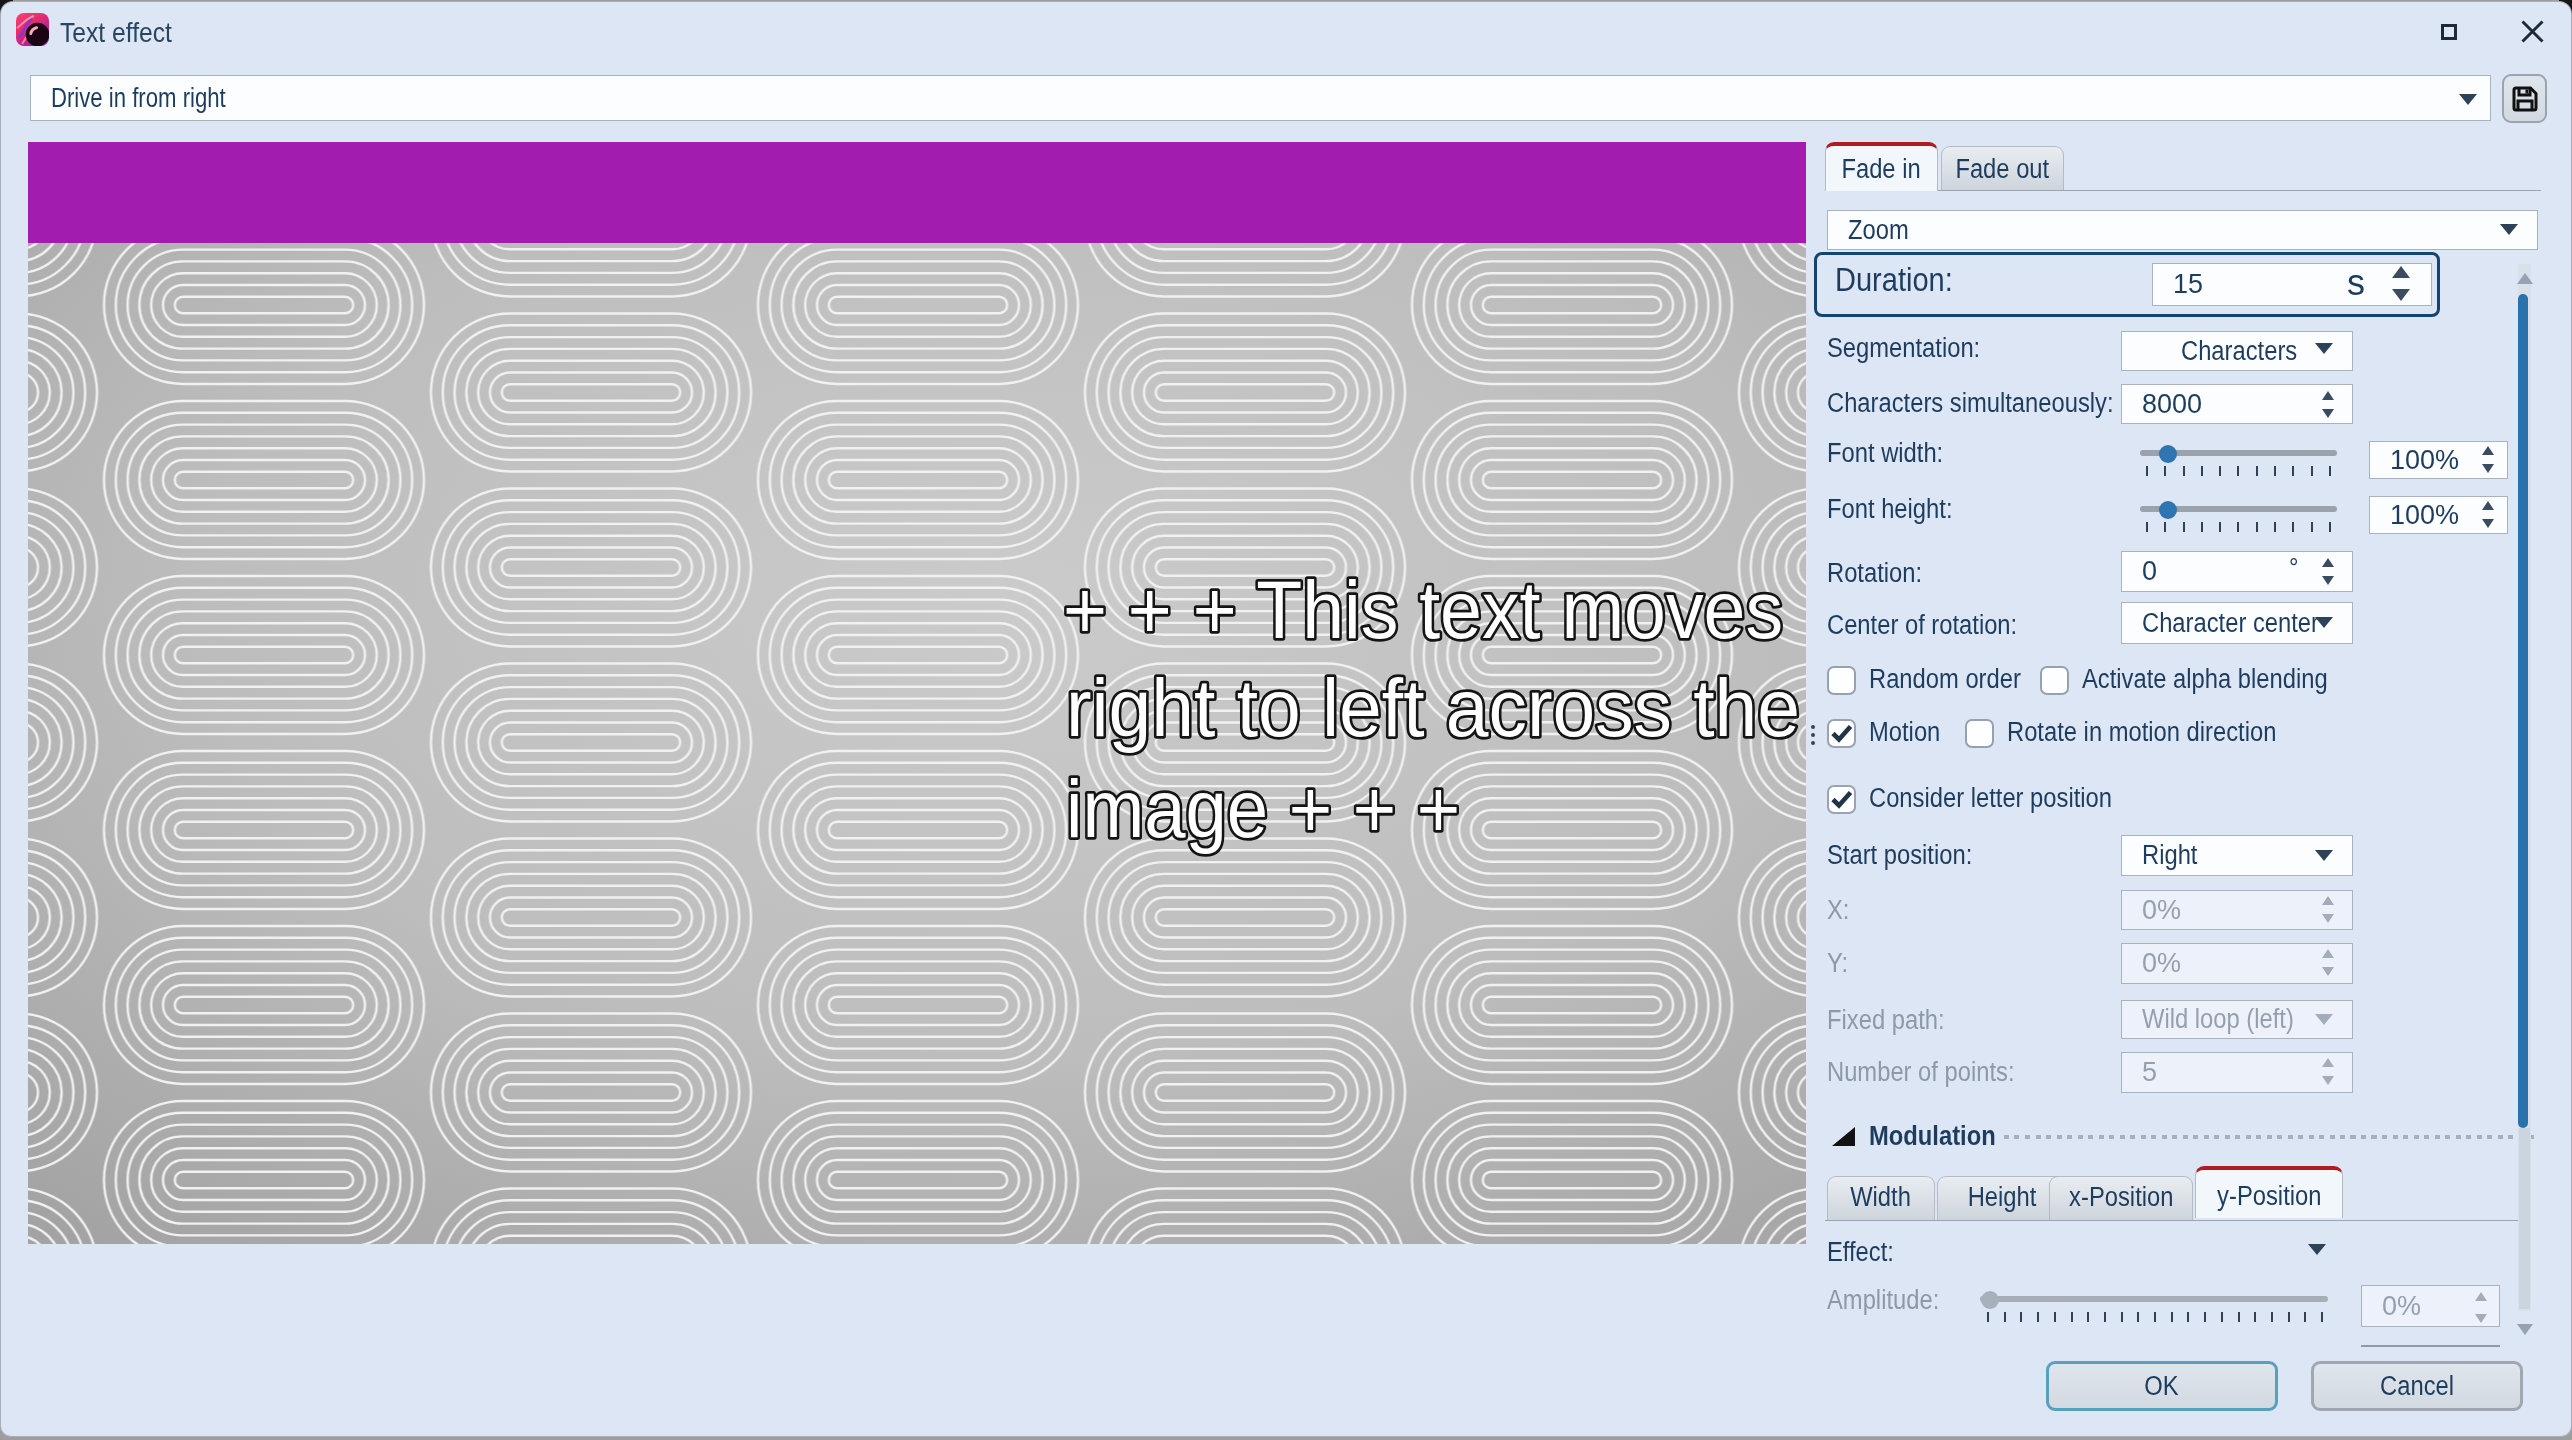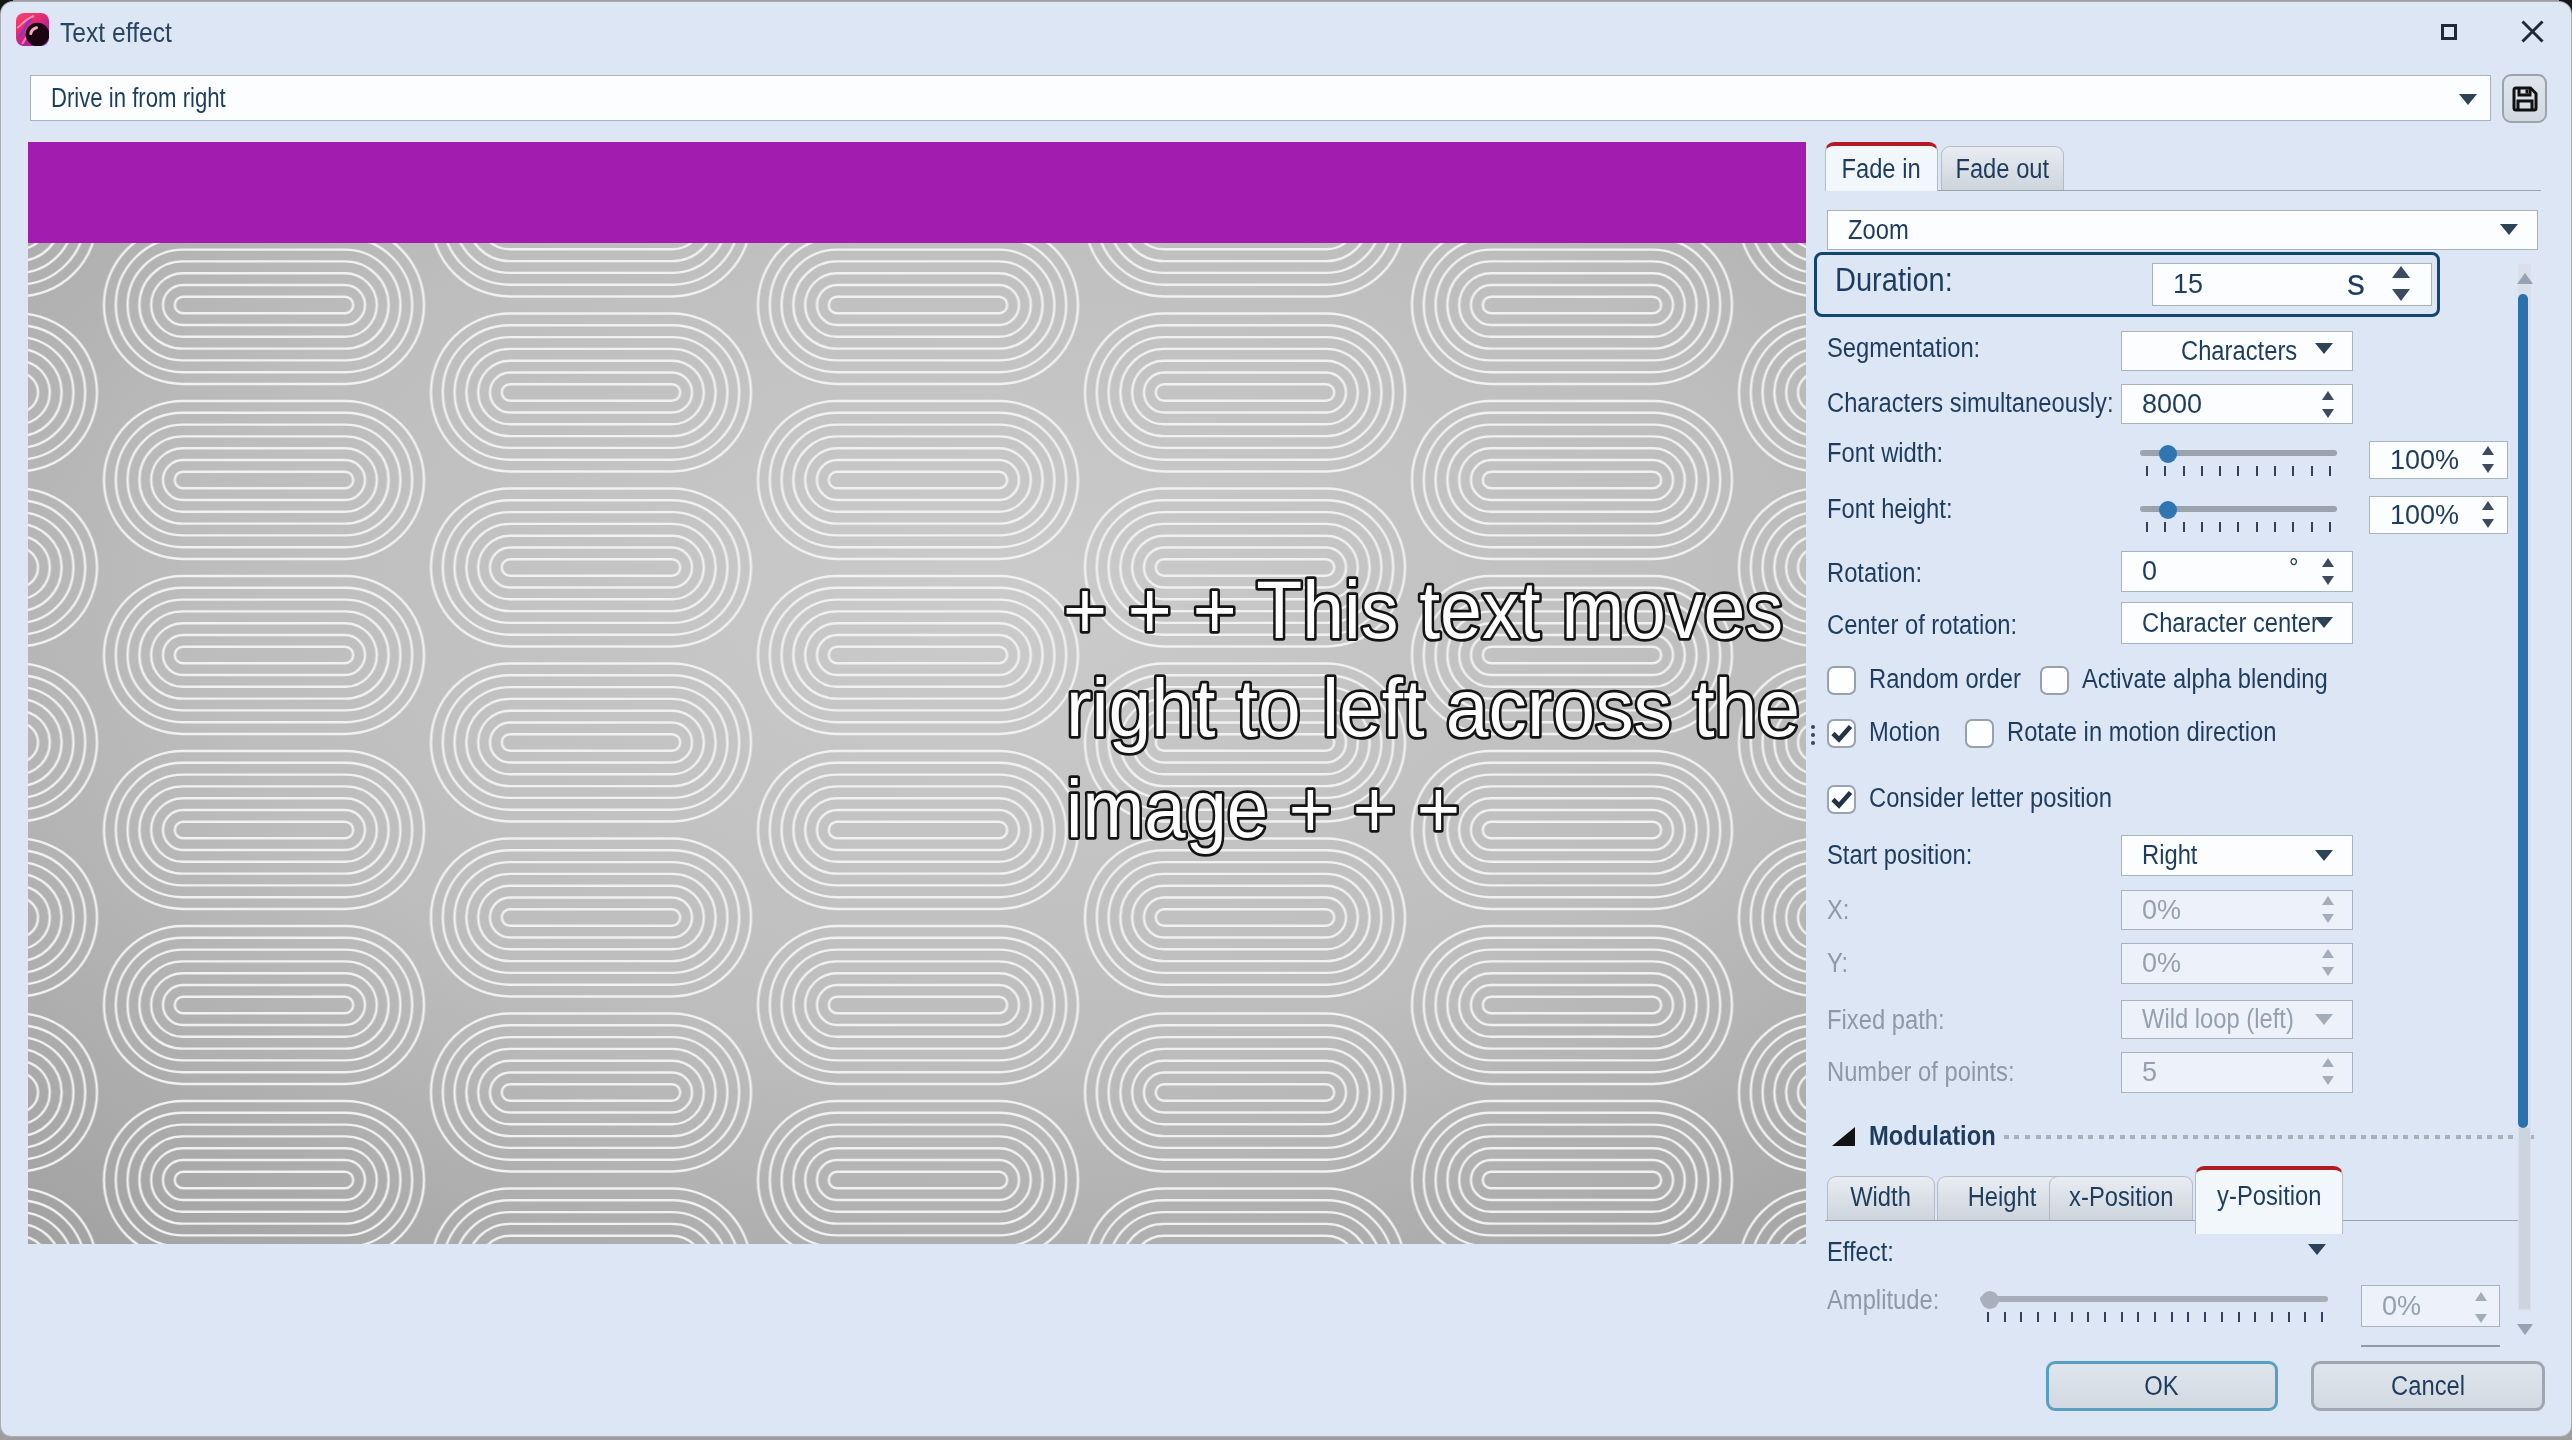--- a/index.html
+++ b/index.html
@@ -232,41 +232,41 @@
   <div class="da ga" style="left:2321px;top:1074px;"></div>
 
   <div style="position:absolute;left:1831px;top:1125px;width:0;height:0;border-left:23px solid transparent;border-bottom:19px solid #121212;"></div>
   <div class="lbl" style="left:1868px;top:1119px;font-weight:bold;">Modulation</div>
   <div style="position:absolute;left:2003px;top:1133px;width:534px;height:4px;background:repeating-linear-gradient(90deg,#a8b0ba 0 5px,transparent 5px 10.5px);"></div>
 
   <div style="position:absolute;left:1824px;top:1218px;width:698px;height:1px;background:#9aa4ae;"></div>
   <div class="tab" style="left:1826px;top:1174px;width:108px;height:44px;line-height:40px;"><b>Width</b></div>
   <div class="tab" style="left:1936px;top:1174px;width:130px;height:44px;line-height:40px;"><b>Height</b></div>
   <div class="tab" style="left:2048px;top:1174px;width:144px;height:44px;line-height:40px;"><b>x-Position</b></div>
-  <div class="tab tabact" style="left:2194px;top:1164px;width:148px;height:68px;line-height:52px;"><b>y-Position</b></div>
+  <div class="tab tabact" style="left:2194px;top:1164px;width:148px;height:52px;line-height:52px;"><b>y-Position</b></div>
 
   <div class="lbl" style="left:1826px;top:1235px;">Effect:</div>
   <div class="darr" style="left:2307px;top:1242px;"></div>
 
   <div class="lbl dis" style="left:1826px;top:1283px;">Amplitude:</div>
   <div class="track" style="left:1979px;top:1294px;width:348px;background:#a8aeb6;"></div>
   <div class="handle" style="left:1980px;top:1289px;background:#a8b0bc;"></div>
   <div class="ticks" style="left:1986px;top:1310px;width:336px;background:repeating-linear-gradient(90deg,#324155 0 2px,transparent 2px 16.7px);"></div>
   <div class="field fx dis num" style="left:2360px;top:1283px;width:139px;height:42px;">
       <b>0%</b>
     </div>
   <div class="ua ga" style="left:2474px;top:1290px;"></div>
   <div class="da ga" style="left:2474px;top:1312px;"></div>
 
   <div style="position:absolute;left:2360px;top:1343px;width:139px;height:2px;background:#8e9aa8;"></div>
 
   <div class="btn" style="left:2045px;top:1359px;width:232px;height:50px;border:3px solid #5b9fc0;">
       <b>OK</b>
     </div>
-  <div class="btn" style="left:2310px;top:1359px;width:234px;height:50px;border:3px solid #a0a7b0;">
+  <div class="btn" style="left:2310px;top:1359px;width:212px;height:50px;border:3px solid #a0a7b0;">
       <b>Cancel</b>
     </div>
 
   <div style="position:absolute;left:2517px;top:262px;width:13px;height:1047px;background:#d9e0ea;"></div>
   <div class="ua" style="left:2516px;top:271px;border-left-width:8px;border-right-width:8px;border-bottom:11px solid #96a2b2;"></div>
   <div style="position:absolute;left:2518px;top:1126px;width:11px;height:181px;background:#ccd4e0;"></div>
   <div style="position:absolute;left:2517px;top:292px;width:10px;height:834px;background:#2a72ad;border-radius:5px;"></div>
   <div class="da" style="left:2516px;top:1322px;border-left-width:8px;border-right-width:8px;border-top:11px solid #96a2b2;"></div>
 </div>
 

